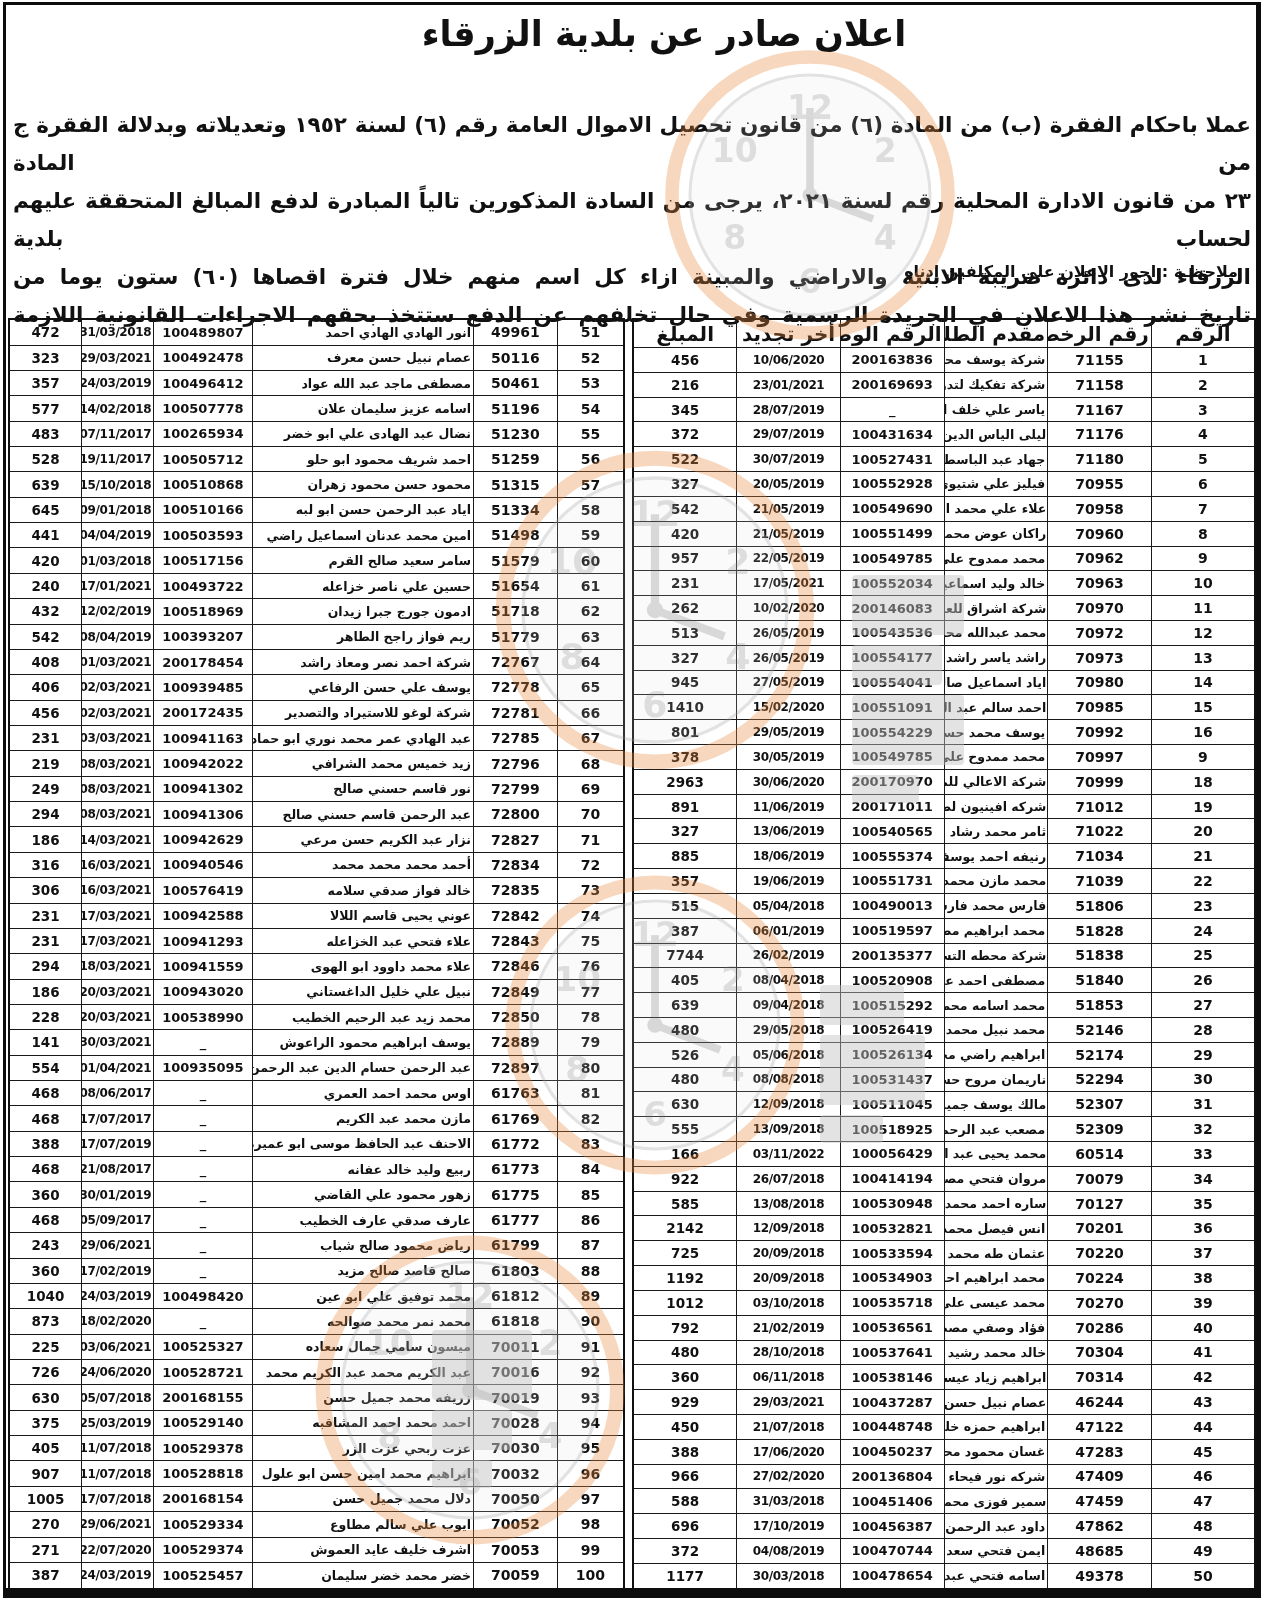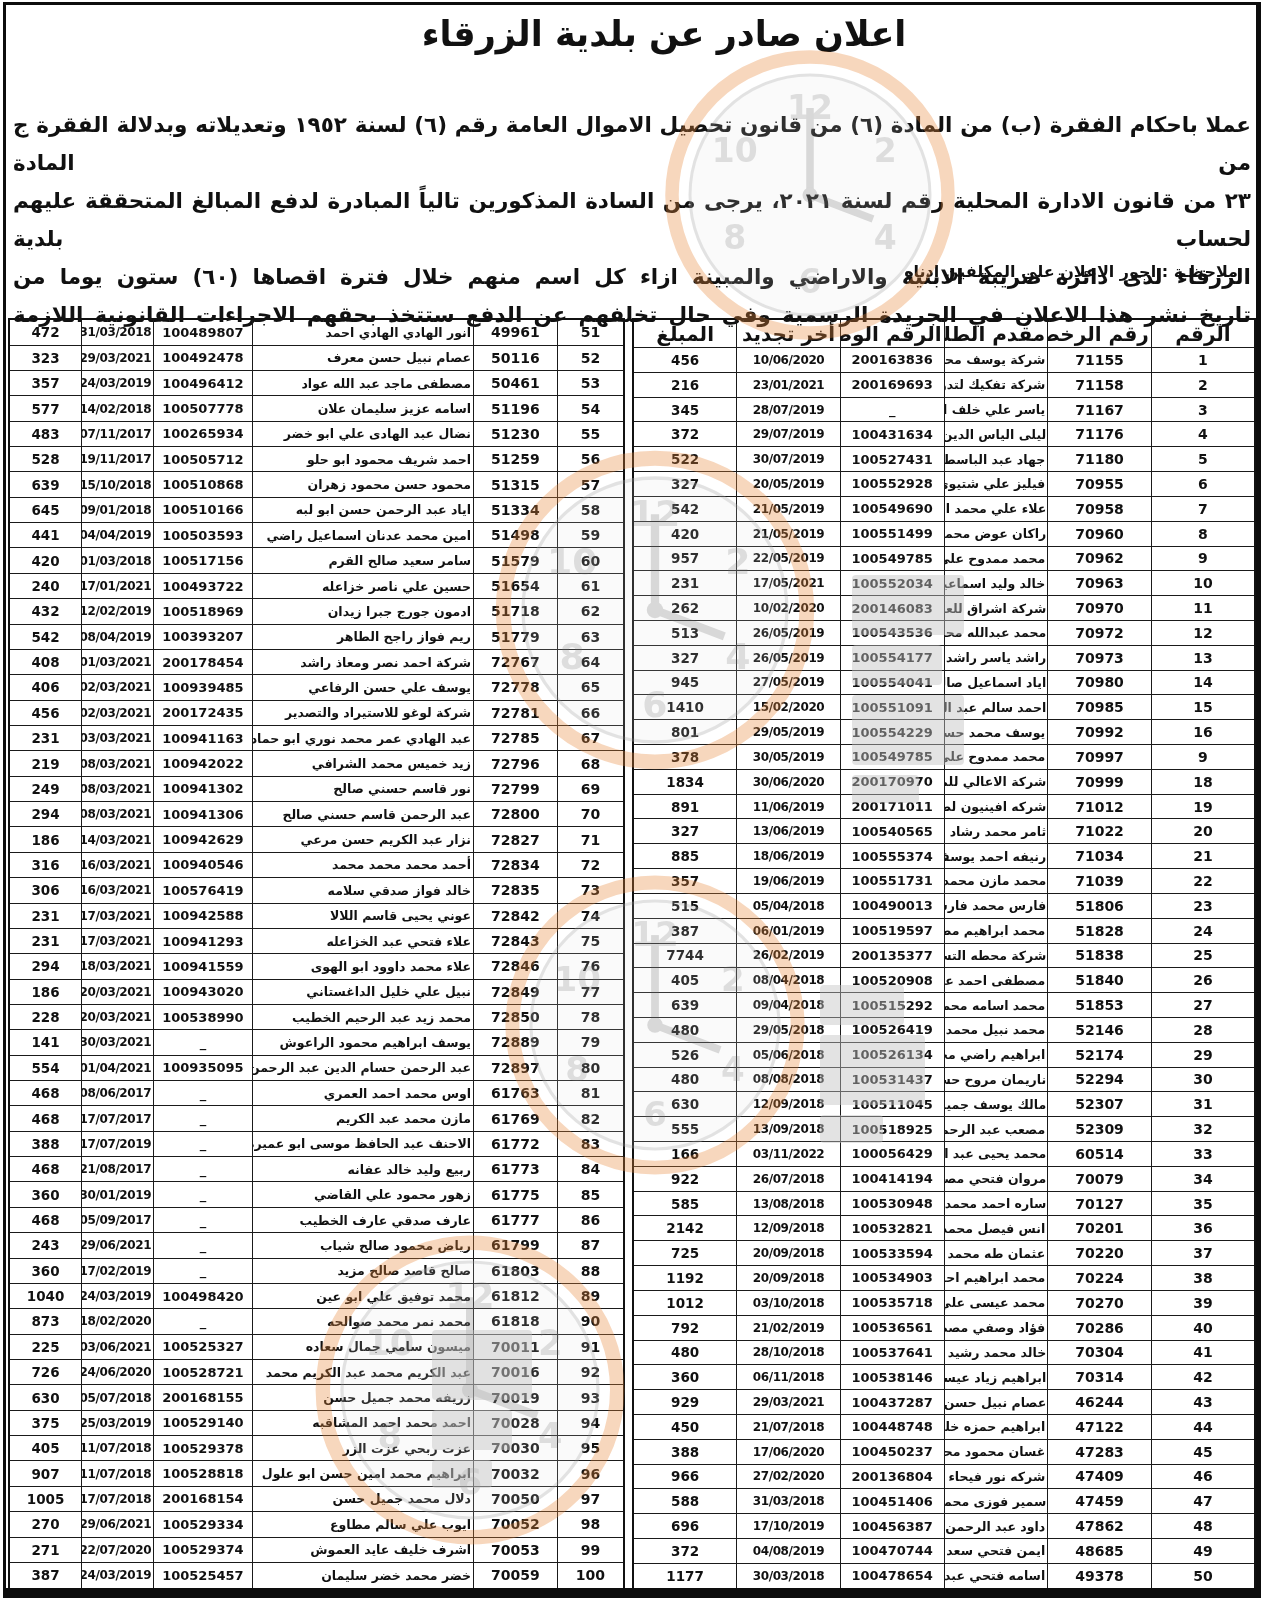--- a/index.html
+++ b/index.html
@@ -280,21 +280,21 @@
             <td class="c3">100549785</td>
             <td class="c4">30/05/2019</td>
             <td class="c5">378</td>
           </tr>
           <tr>
             <td class="c0">18</td>
             <td class="c1">70999</td>
             <td class="c2">شركة الاعالي للمواد الغذائية</td>
             <td class="c3">200170970</td>
             <td class="c4">30/06/2020</td>
-            <td class="c5">1834</td>
+            <td class="c5">2963</td>
           </tr>
           <tr>
             <td class="c0">19</td>
             <td class="c1">71012</td>
             <td class="c2">شركه افينيون لصناعه الالبسه</td>
             <td class="c3">200171011</td>
             <td class="c4">11/06/2019</td>
             <td class="c5">891</td>
           </tr>
           <tr>

